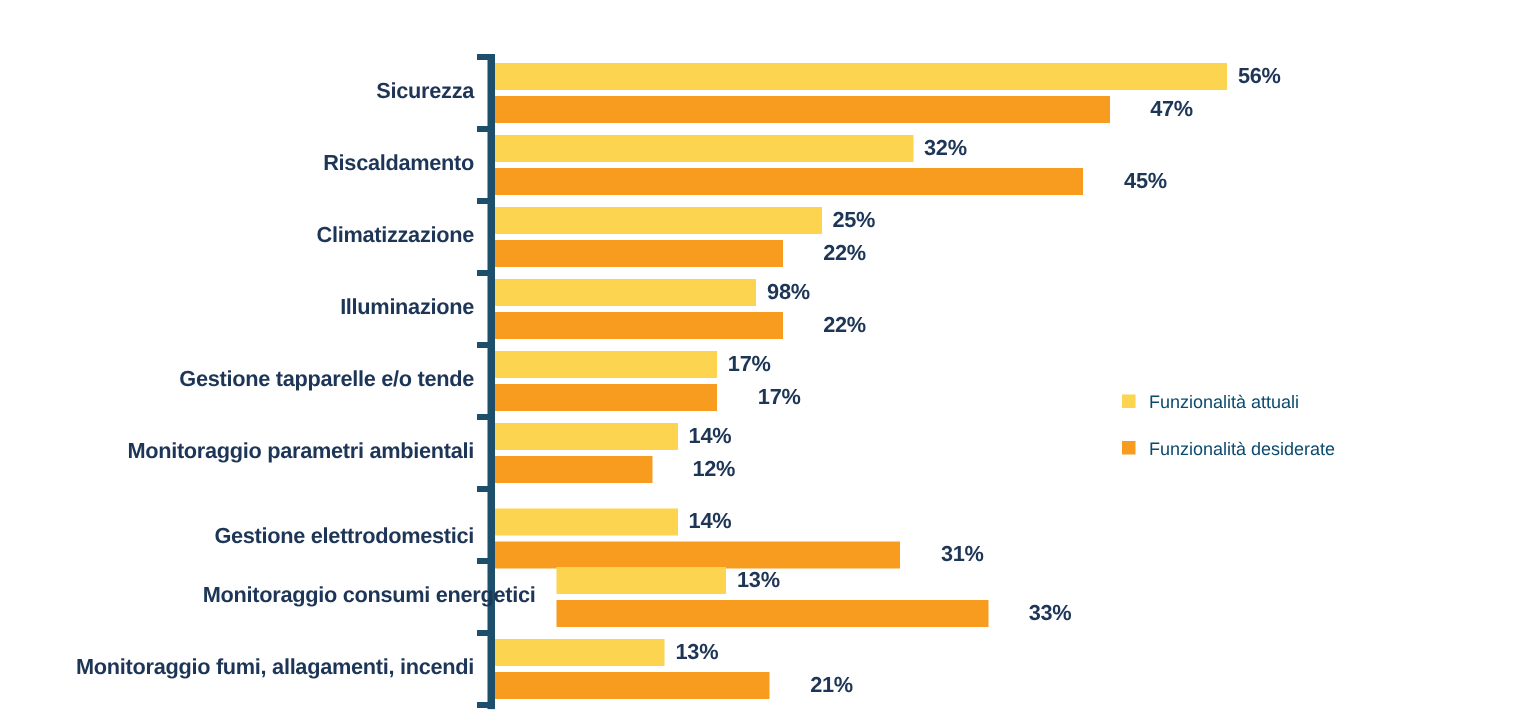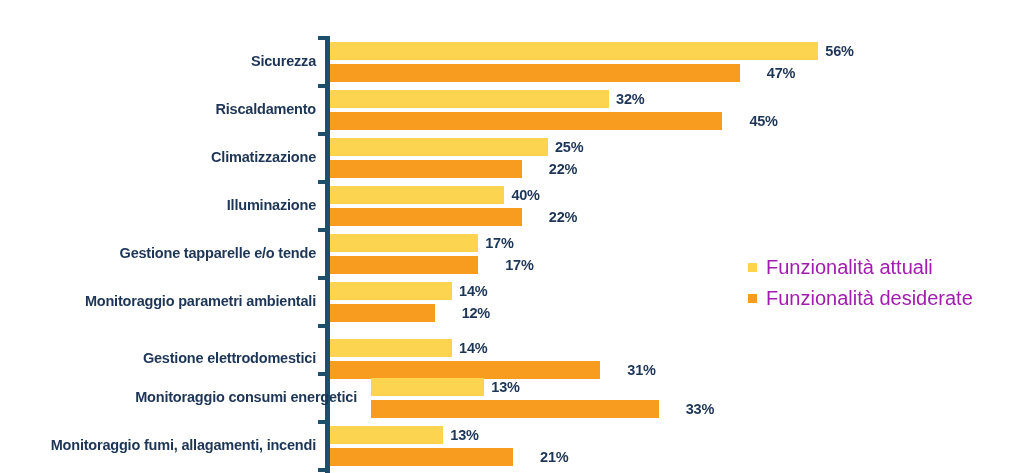--- a/index.html
+++ b/index.html
@@ -111,22 +111,22 @@
   }
   .legend-swatch {
     width: 9px;
     height: 9px;
     flex: none;
     margin-right: 9px;
   }
   .legend-swatch.current { background: #fcd450; }
   .legend-swatch.desired { background: #f89c20; }
   .legend-label {
-    color: #a21caf;
-    font-size: 20px;
+    color: #0c4a6e;
+    font-size: 12px;
     white-space: nowrap;
   }
 </style>
 </head>
 <body>
 
 <div id="chart-root">
 
   <div class="plot">
     <div class="axis-line"></div>
@@ -180,21 +180,21 @@
               <div class="bar desired" title="Climatizzazione — Funzionalità desiderate: 22%" style="width: 191.84px;"></div>
               <span class="bar-value">22%</span>
             </div>
           </div>
         </div>
         <div class="cat-group" style="top: 182px;">
           <div class="cat-label">Illuminazione</div>
           <div class="bars">
             <div class="bar-row current">
               <div class="bar current" title="Illuminazione — Funzionalità attuali: 20%" style="width: 174.4px;"></div>
-              <span class="bar-value">40%</span>
+              <span class="bar-value">98%</span>
             </div>
             <div class="bar-row desired">
               <div class="bar desired" title="Illuminazione — Funzionalità desiderate: 22%" style="width: 191.84px;"></div>
               <span class="bar-value">22%</span>
             </div>
           </div>
         </div>
         <div class="cat-group" style="top: 230px;">
           <div class="cat-label">Gestione tapparelle e/o tende</div>
           <div class="bars">

